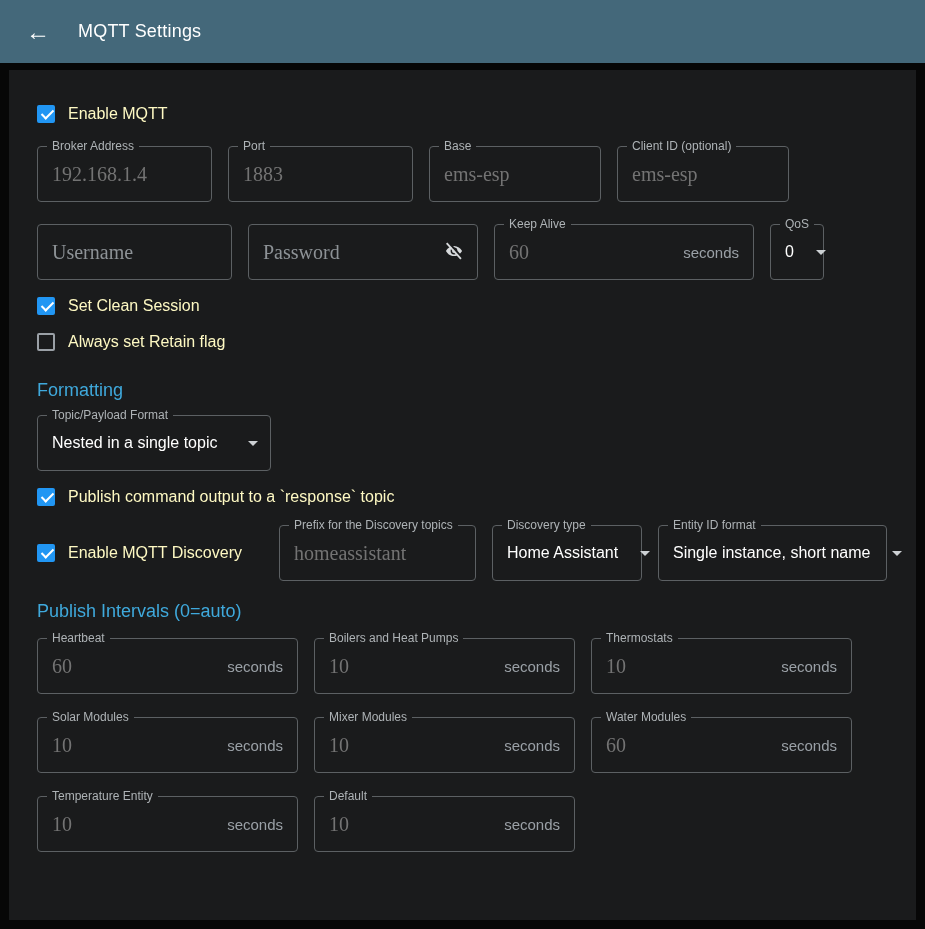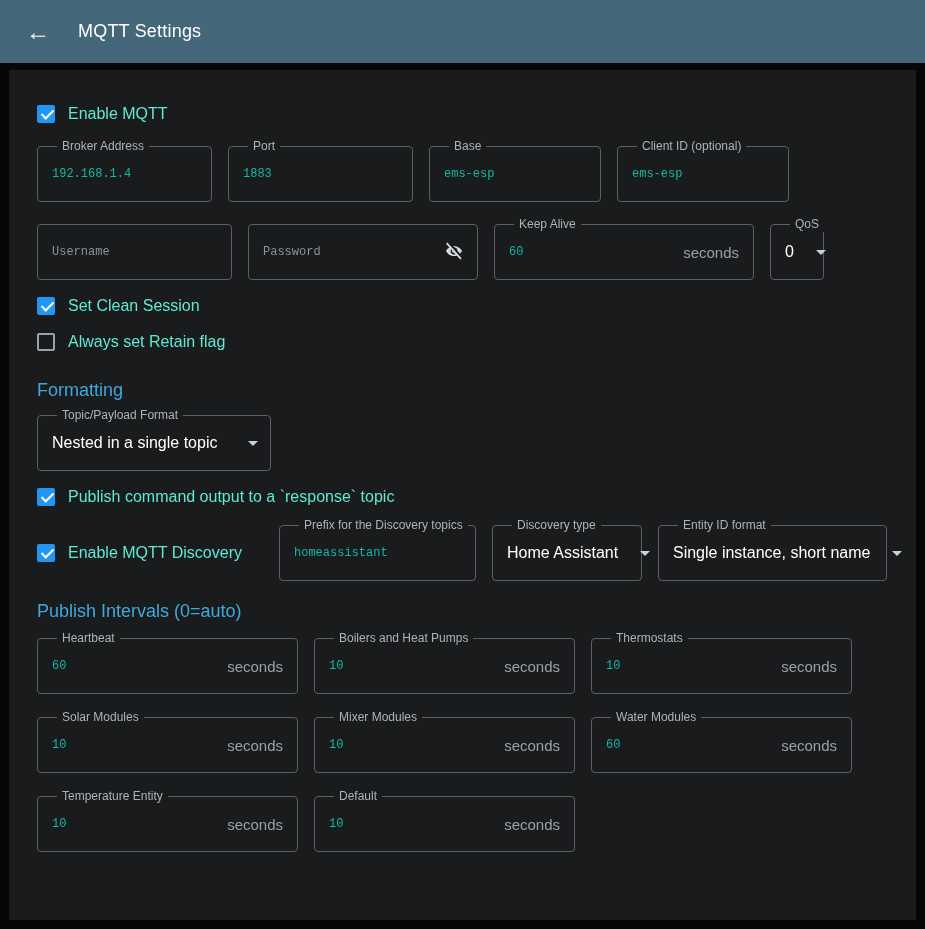--- a/index.html
+++ b/index.html
@@ -66,49 +66,49 @@
     content: "";
     position: absolute;
     left: 5px;
     top: 0px;
     width: 5px;
     height: 10px;
     border: solid #ffffff;
     border-width: 0 2px 2px 0;
     transform: rotate(45deg);
   }
-  .check-label { font-size: 16px; color: #5eead4; }
+  .check-label { font-size: 16px; color: #fef9c3; }
   .field-row { display: flex; gap: 16px; margin-top: 14px; }
   .field {
     position: relative;
     height: 56px;
     border: 1px solid #5c6063;
     border-radius: 4px;
     display: flex;
     align-items: center;
     background: transparent;
   }
   .notch {
     position: absolute;
     top: -8px;
-    left: 19px;
+    left: 9px;
     background: #1a1b1c;
     padding: 0 5px;
     font-size: 12px;
     color: #aeb3b6;
     line-height: 15px;
     white-space: nowrap;
   }
   .field input {
     background: transparent;
     border: none;
     outline: none;
-    color: #14b8a6;
-    font-size: 12px;
-    font-family: Liberation Mono, monospace;
+    color: #737373;
+    font-size: 20px;
+    font-family: Liberation Serif, serif;
     padding: 0 14px;
     width: 100%;
     min-width: 0;
   }
   .field input::placeholder { color: #8d9296; opacity: 1; }
   .suffix { color: #9aa0a6; font-size: 15px; margin-right: 14px; flex: none; }
   .icon-btn {
     background: transparent; border: none; cursor: pointer;
     margin-right: 8px; padding: 4px; display: flex; align-items: center;
   }

